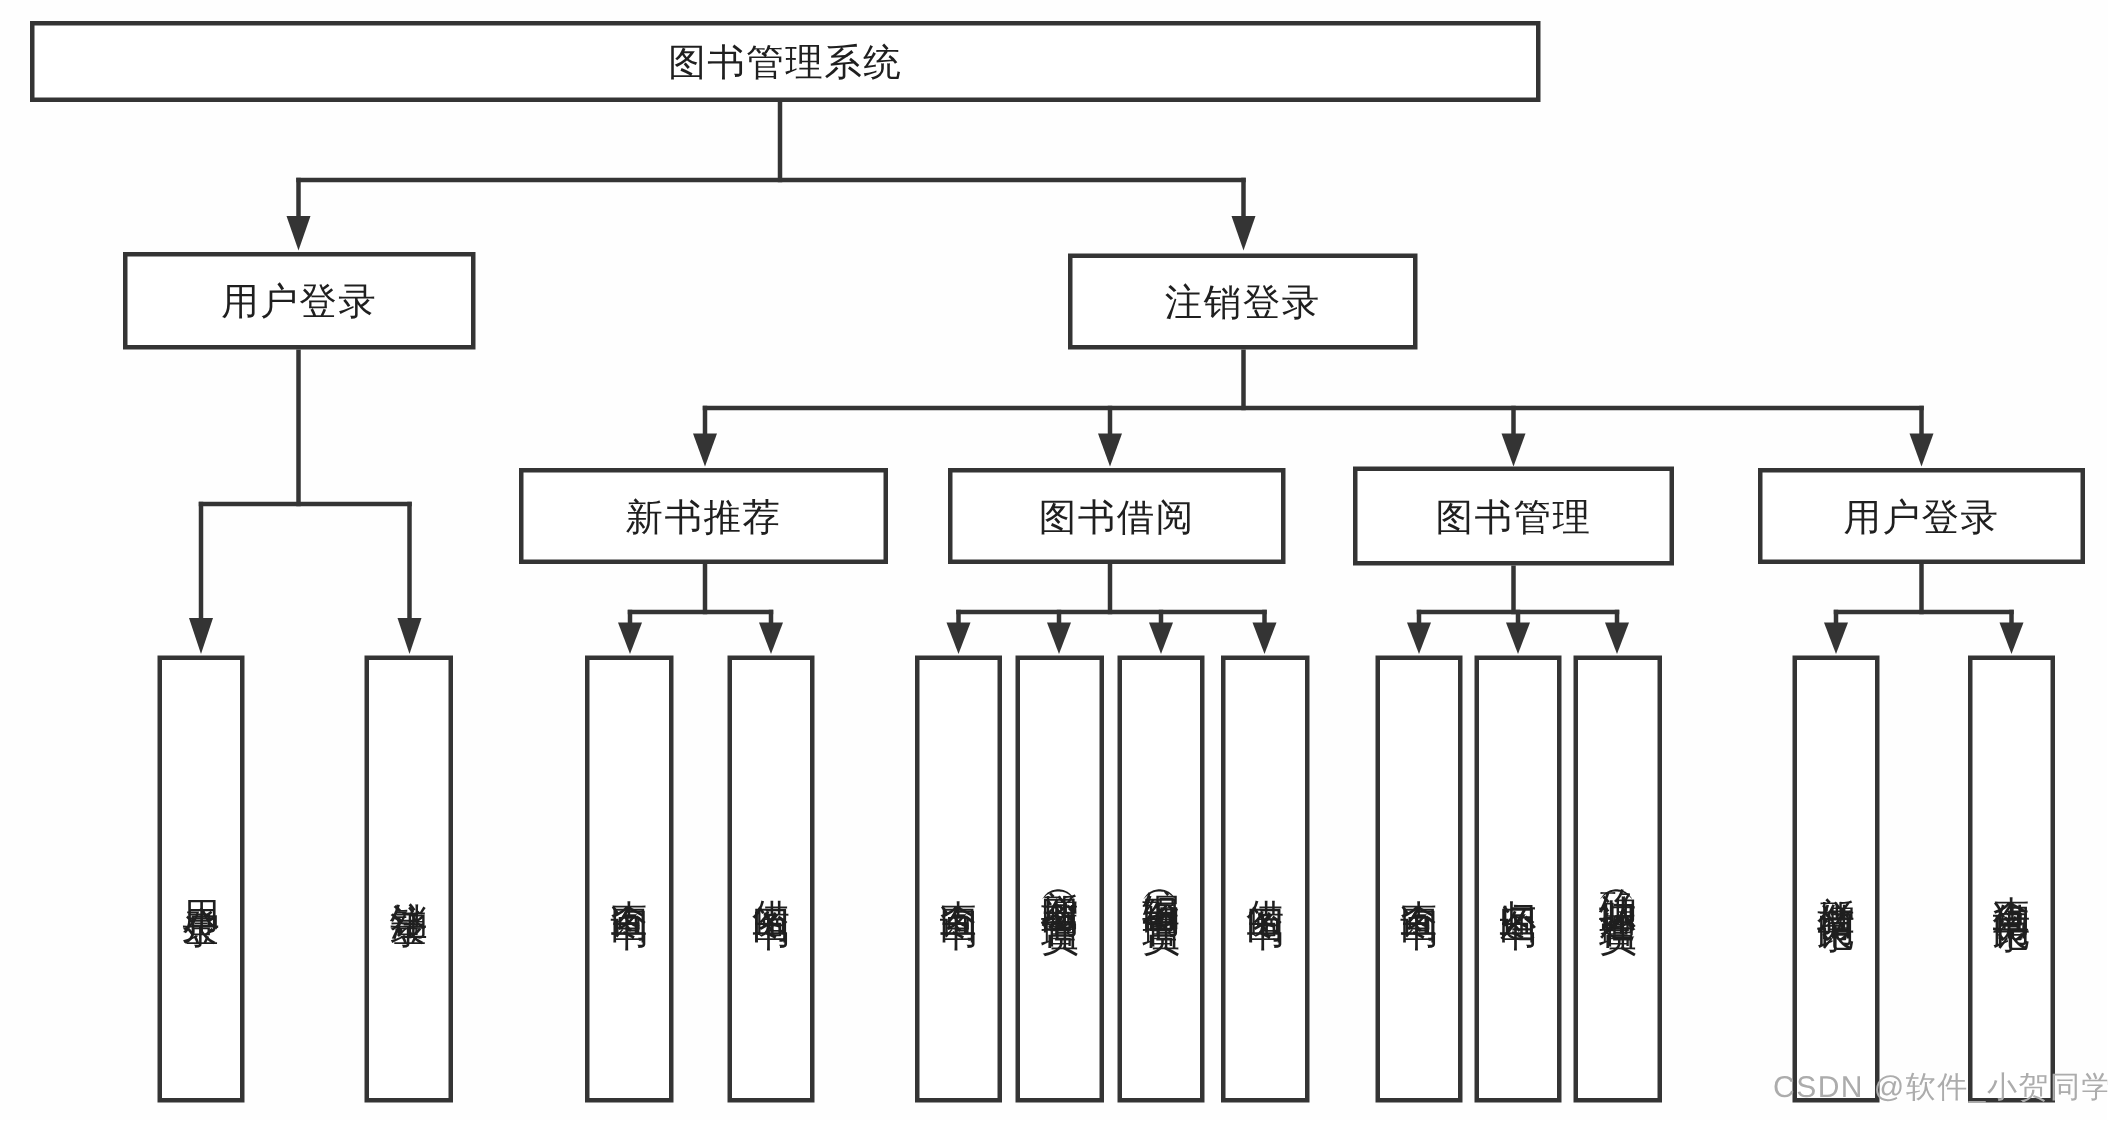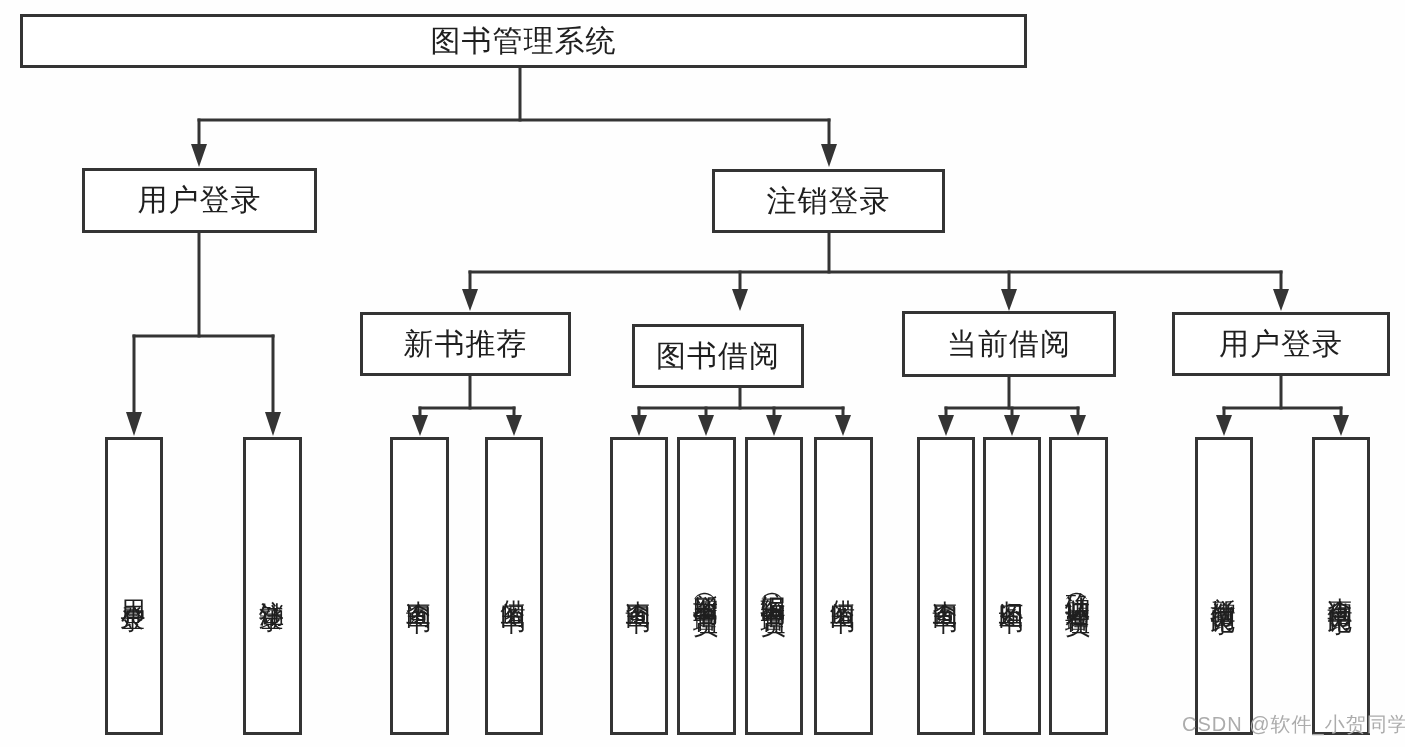--- a/index.html
+++ b/index.html
@@ -9,21 +9,21 @@
     font-family:"Liberation Sans", sans-serif;
     color:#1f1f1f;
   }
   svg.wires { position:absolute; left:0; top:0; width:1405px; height:747px; pointer-events:none; }
   .ln { stroke:#343434; stroke-width:3; fill:none; stroke-linecap:square; }
   .ah { fill:#343434; stroke:none; }
   .node {
     position:absolute; box-sizing:border-box;
     border:3px solid #343434; background:#ffffff;
     display:flex; align-items:center; justify-content:center;
-    font-size:30px; letter-spacing:1px; color:#1f1f1f;
+    font-size:25px; letter-spacing:1px; color:#1f1f1f;
   }
   .v {
     writing-mode:vertical-rl; text-orientation:mixed;
     letter-spacing:3px; font-size:25px;
   }
   .watermark {
     position:absolute; left:1182px; top:711px;
     font-size:20px; letter-spacing:1px;
     color:#acacac; white-space:nowrap;
   }
@@ -106,23 +106,23 @@
       <path class="ln" d="M1341,408 V417"></path>
       <polygon class="ah" points="1333,415 1349,415 1341,436"></polygon>
     </g>
   </svg>
 
   <div class="node" style="left:20px;top:14px;width:1007px;height:54px">图书管理系统</div>
 
   <div class="node" style="left:82px;top:168px;width:235px;height:65px">用户登录</div>
   <div class="node" style="left:712px;top:169px;width:233px;height:64px">注销登录</div>
 
-  <div class="node" style="left:360px;top:312px;width:211px;height:64px">新书推荐</div>
-  <div class="node" style="left:632px;top:324px;width:172px;height:64px">图书借阅</div>
-  <div class="node" style="left:902px;top:311px;width:214px;height:66px">当前借阅</div>
+  <div class="node" style="left:346px;top:312px;width:246px;height:64px">新书推荐</div>
+  <div class="node" style="left:632px;top:312px;width:225px;height:64px">图书借阅</div>
+  <div class="node" style="left:902px;top:311px;width:214px;height:66px">图书管理</div>
   <div class="node" style="left:1172px;top:312px;width:218px;height:64px">用户登录</div>
 
   <div class="node v" style="left:105px;top:437px;width:58px;height:298px">用户登录</div>
   <div class="node v" style="left:243px;top:437px;width:59px;height:298px">注销登录</div>
 
   <div class="node v" style="left:390px;top:437px;width:59px;height:298px">查询图书</div>
   <div class="node v" style="left:485px;top:437px;width:58px;height:298px">借阅图书</div>
 
   <div class="node v" style="left:610px;top:437px;width:58px;height:298px">查询图书</div>
   <div class="node v" style="left:677px;top:437px;width:59px;height:298px">新增图书（管理员）</div>

